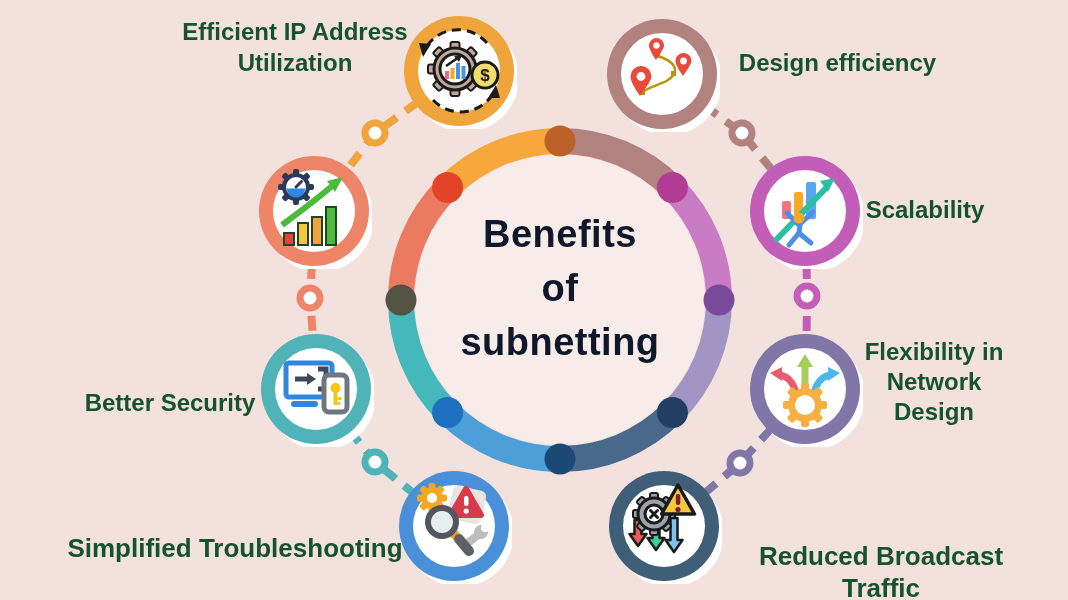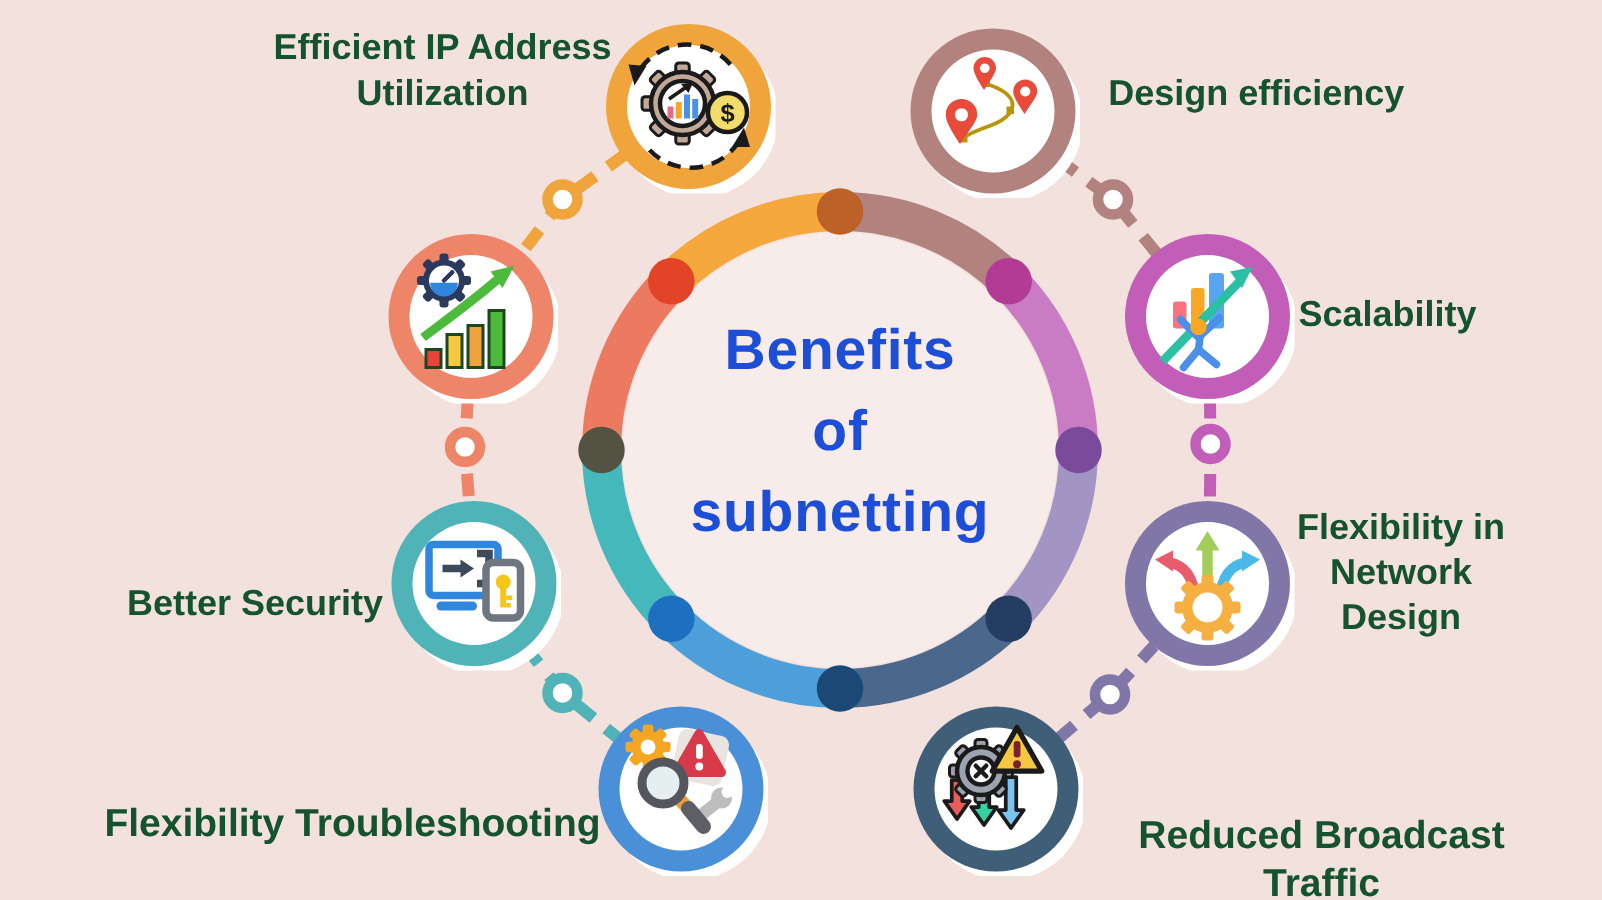--- a/index.html
+++ b/index.html
@@ -14,21 +14,21 @@
   .node{position:absolute;width:114px;height:114px;z-index:2;}
   .label{
     position:absolute;z-index:3;
     font-weight:bold;color:#14532d;
     text-align:center;white-space:pre-line;
     font-size:24px;line-height:31px;
   }
   .label.big{font-size:26px;line-height:32px;}
   #center-title{
     position:absolute;left:420px;top:207px;width:280px;z-index:2;
-    font-weight:bold;color:#1d4ed8;text-align:center;
+    font-weight:bold;color:#0f172a;text-align:center;
     font-size:38px;line-height:54px;white-space:pre-line;
     letter-spacing:0.5px;
   }
 </style>
 </head>
 <body>
 
 <div id="canvas">
 
   <svg id="scene" width="1068" height="600" viewBox="0 0 1068 600">
@@ -264,16 +264,16 @@
   </div>
 
   <div class="label" style="left:150px;top:16px;width:290px">Efficient IP Address
 Utilization</div>
   <div class="label" style="left:725px;top:47px;width:225px">Design efficiency</div>
   <div class="label" style="left:855px;top:194px;width:140px">Scalability</div>
   <div class="label" style="left:70px;top:387px;width:200px">Better Security</div>
   <div class="label" style="left:849px;top:337px;width:170px;line-height:30px">Flexibility in
 Network
 Design</div>
-  <div class="label big" style="left:55px;top:532px;width:360px">Flexibility Troubleshooting</div>
+  <div class="label big" style="left:55px;top:532px;width:360px">Simplified Troubleshooting</div>
   <div class="label big" style="left:722px;top:540px;width:318px">Reduced Broadcast Traffic</div>
 
 </div>
 
 </body></html>

